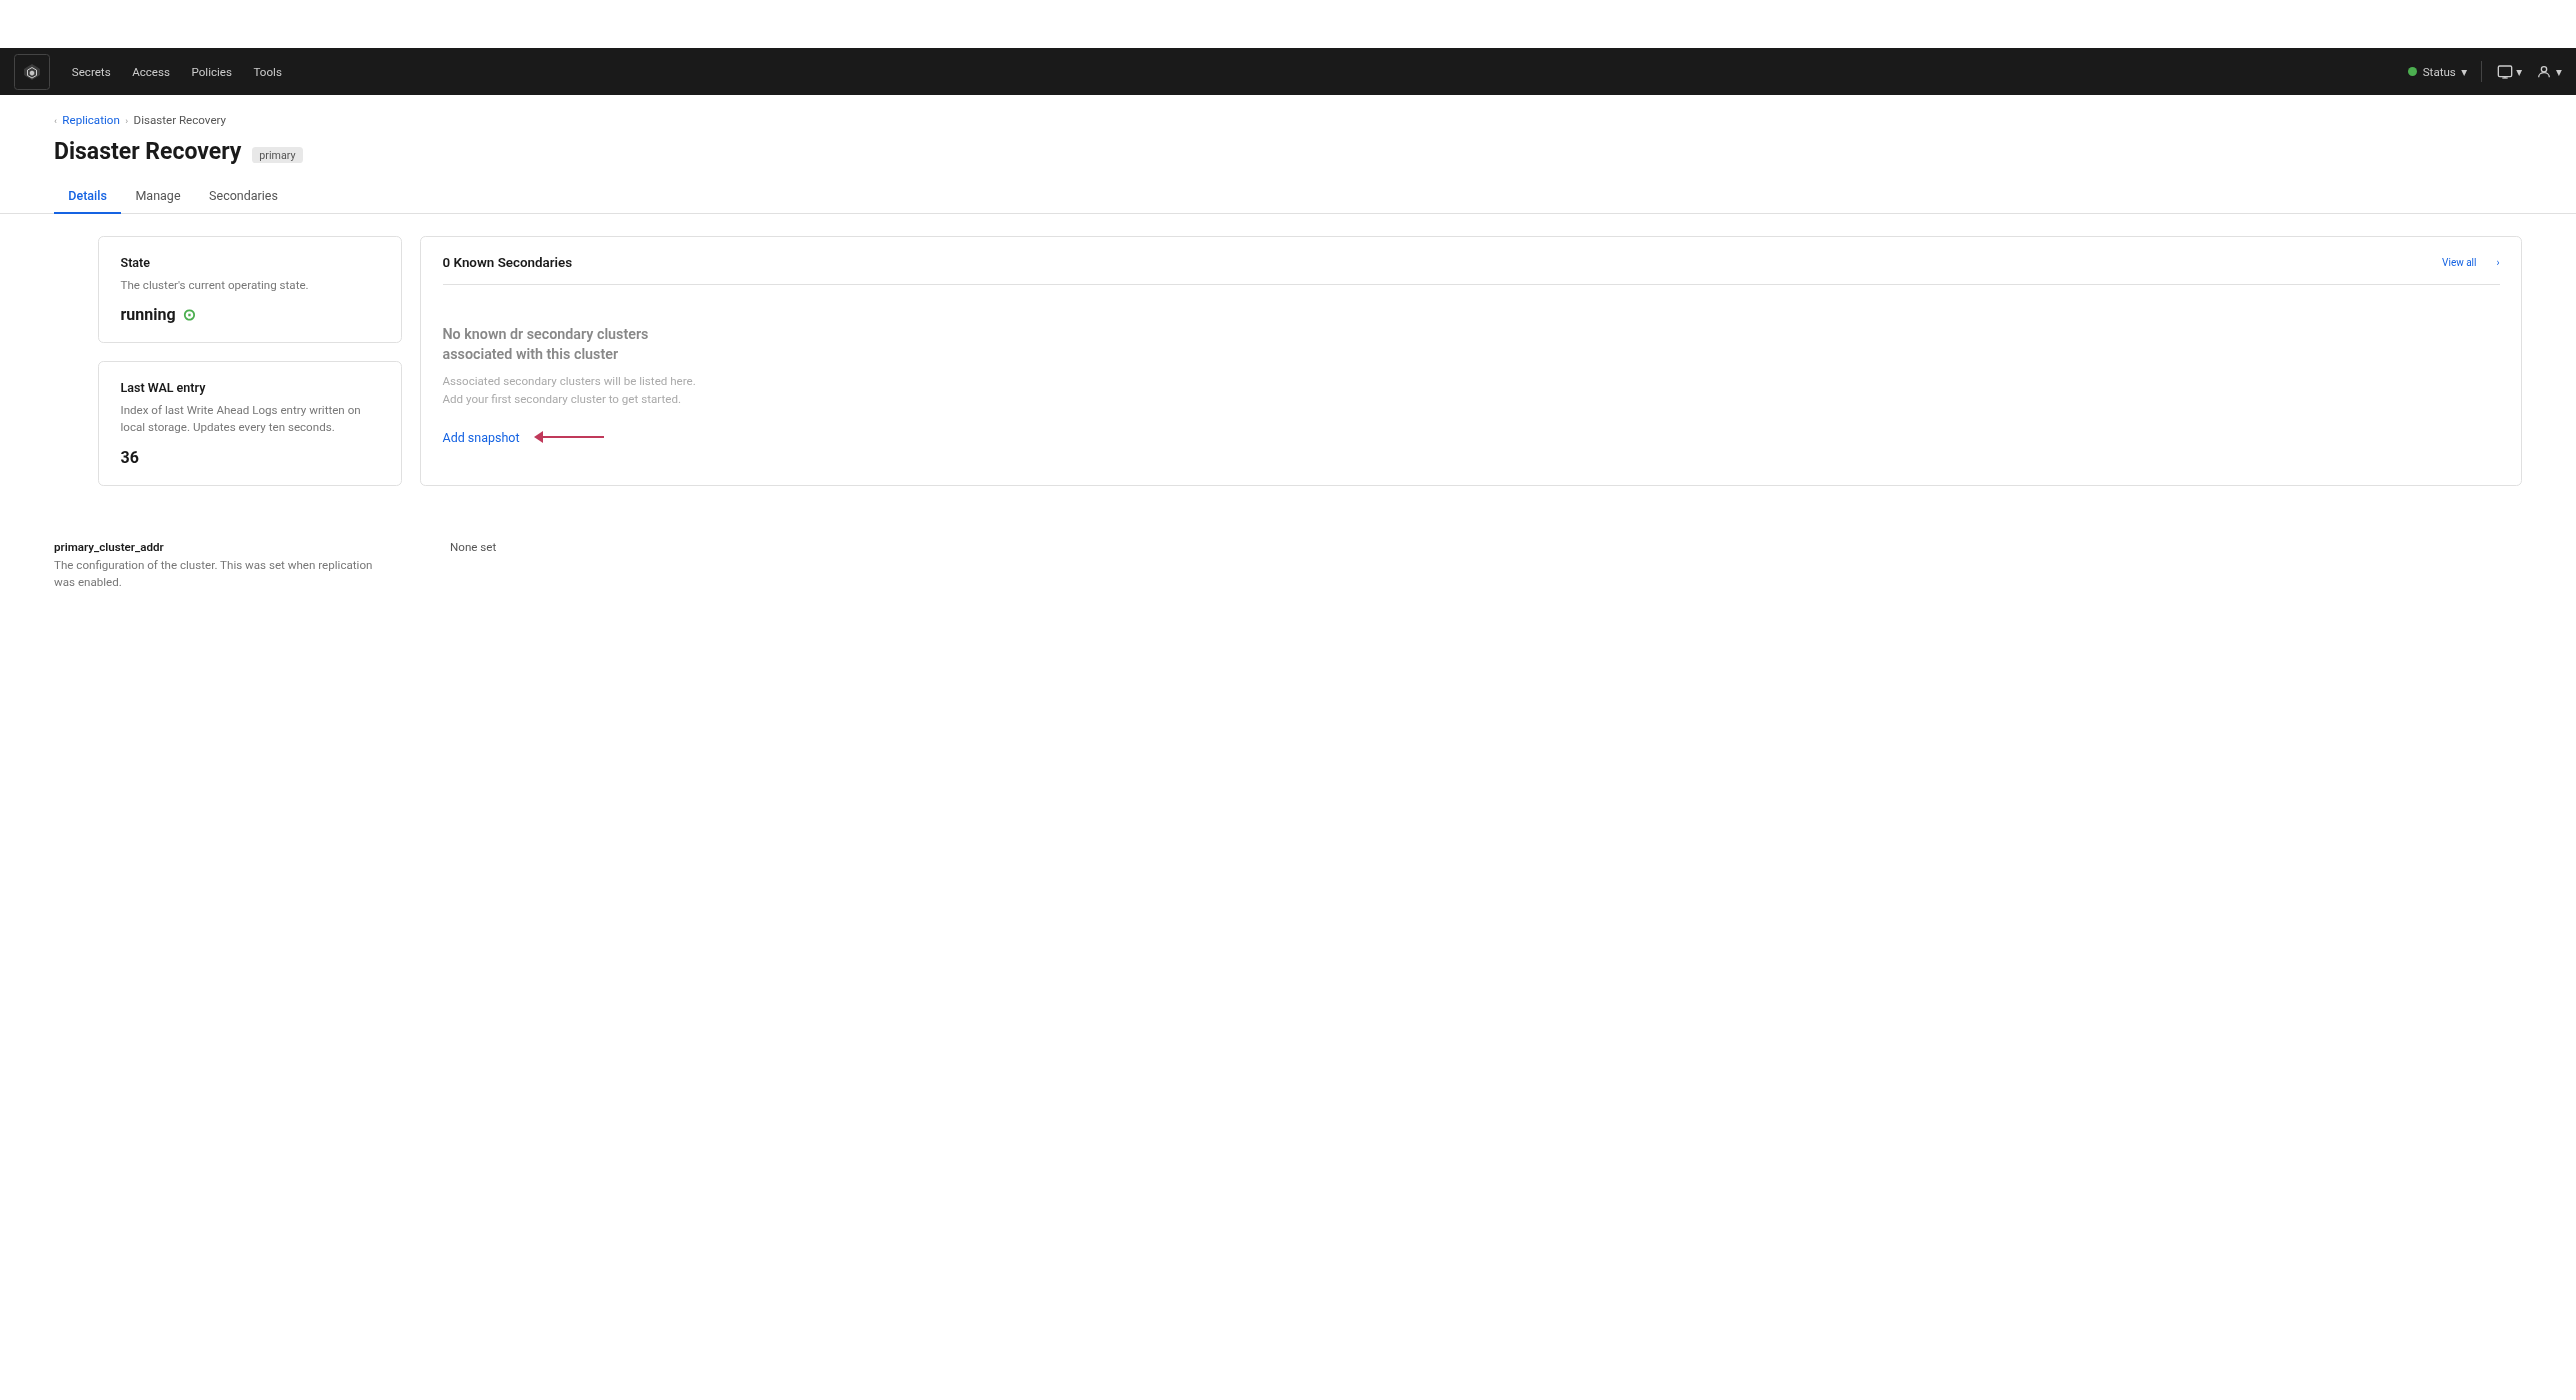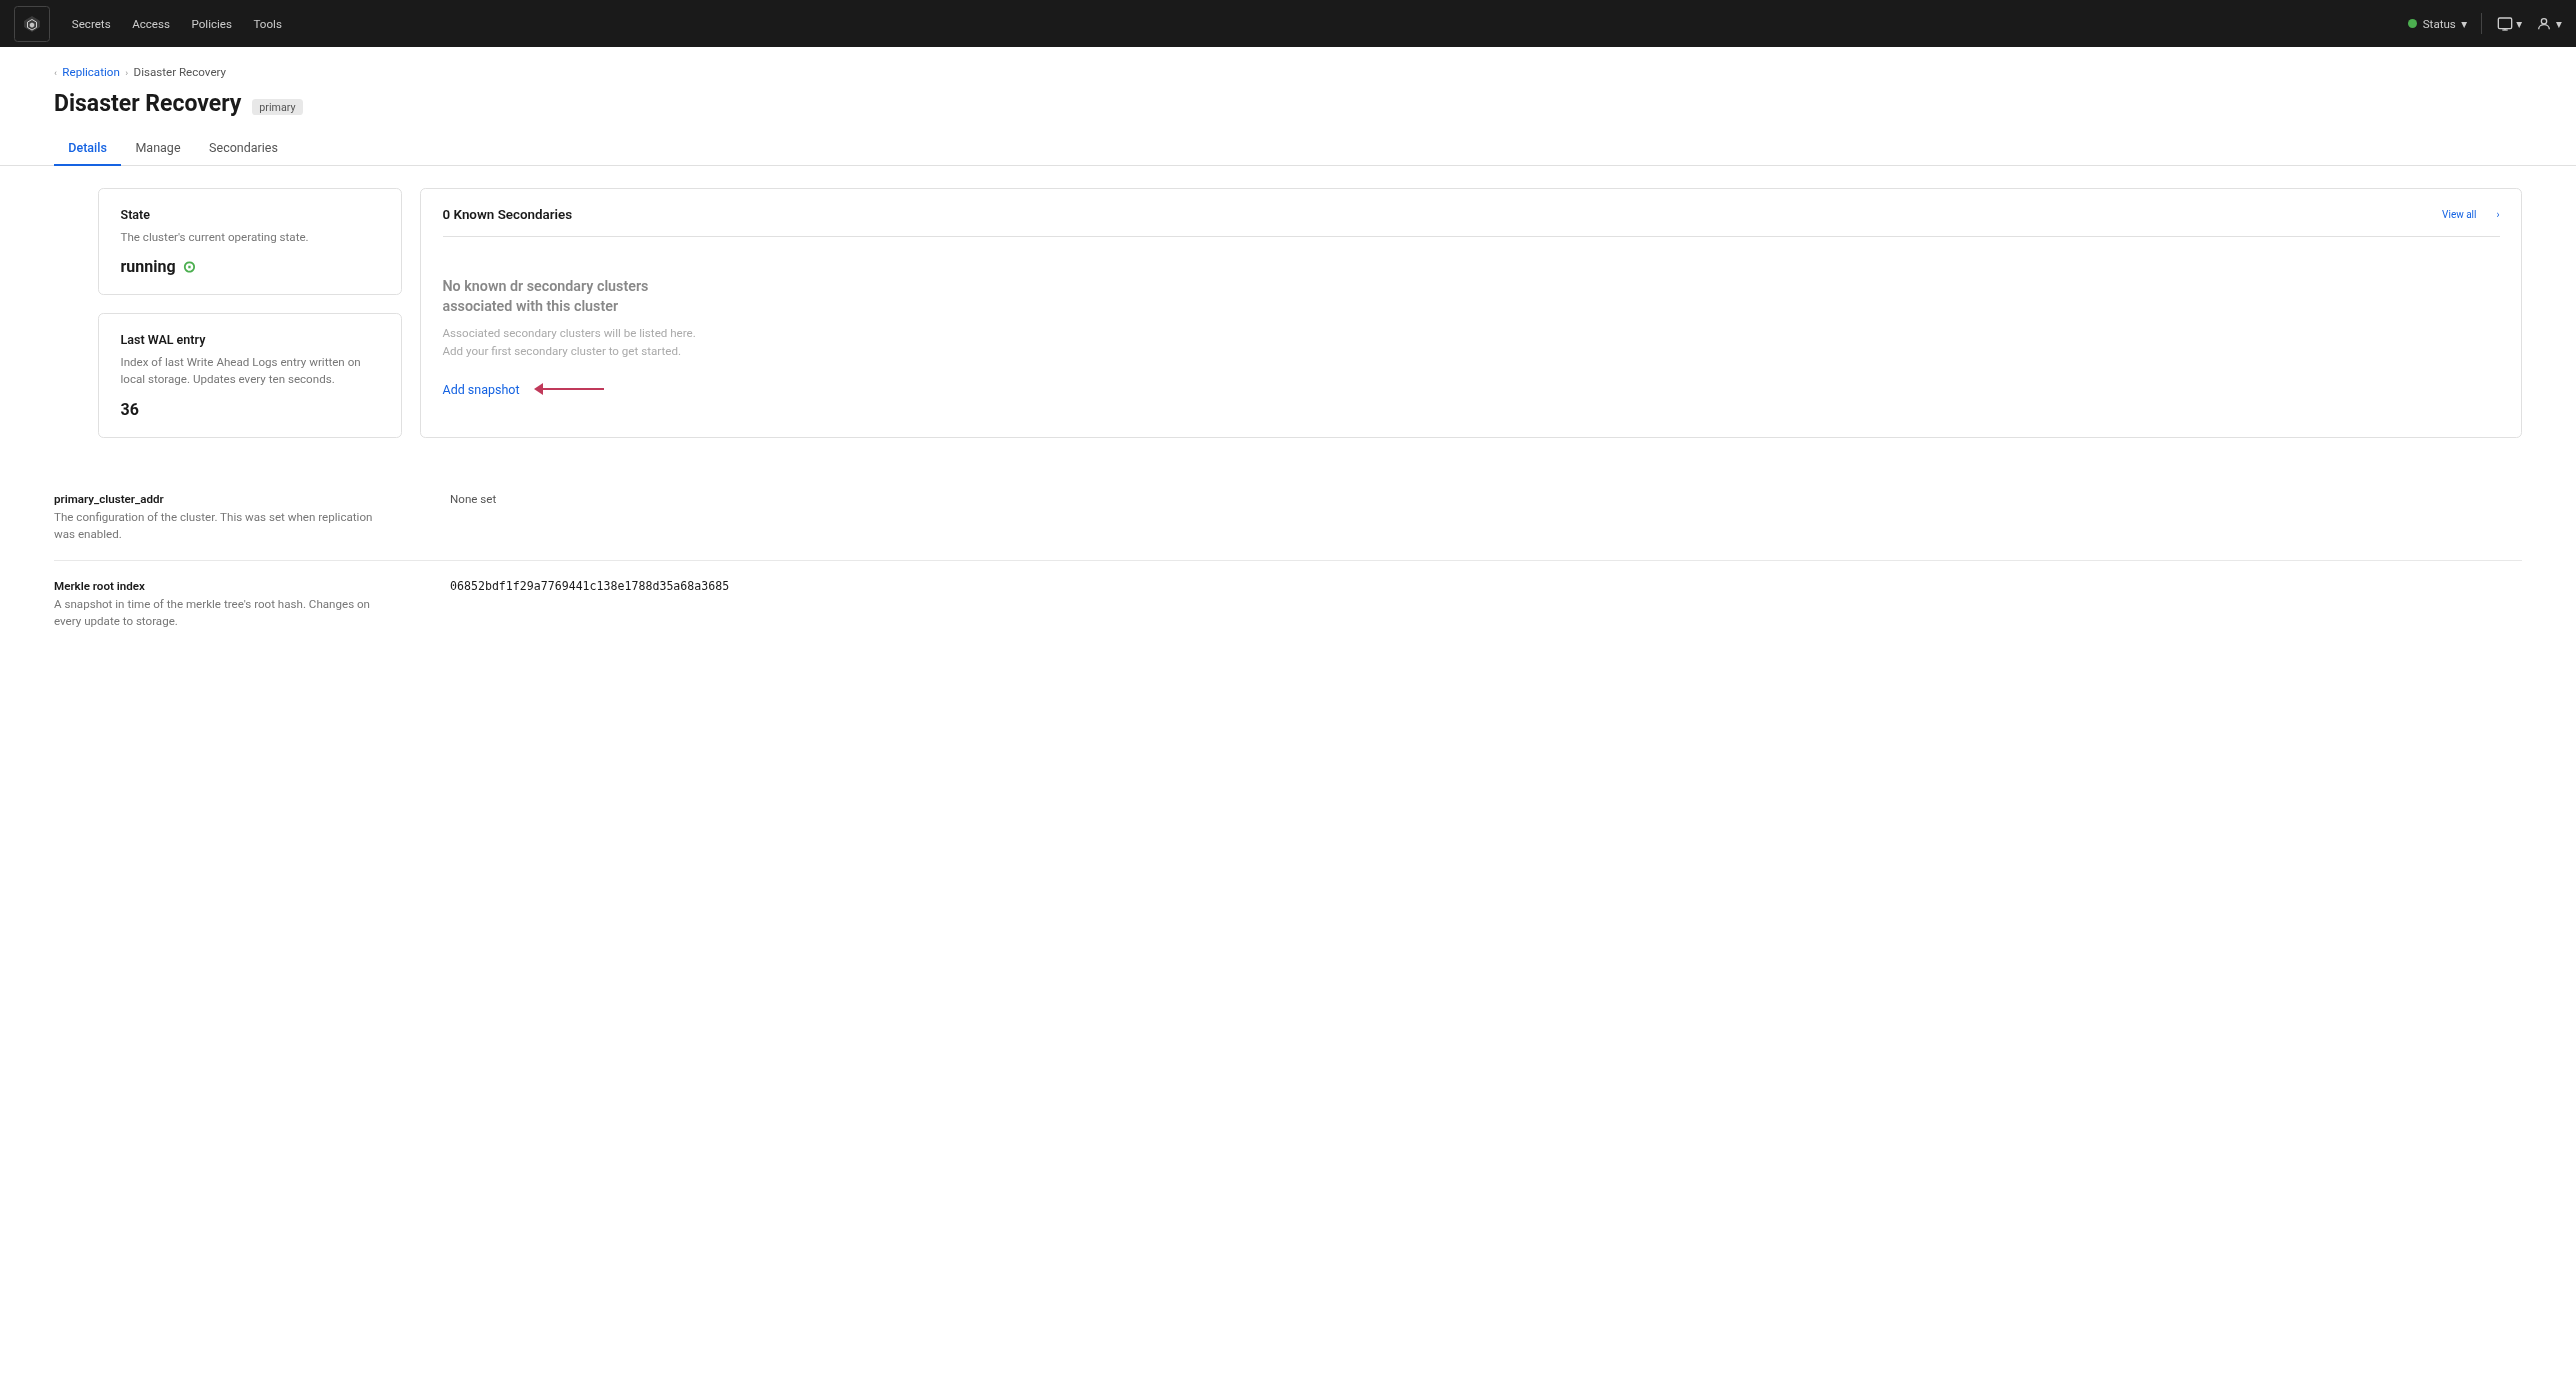--- a/index.html
+++ b/index.html
@@ -6,20 +6,21 @@
     body { font-family: -apple-system, BlinkMacSystemFont, 'Segoe UI', Roboto, sans-serif; background: #fff; color: #1a1a1a; font-size: 12.5px; }
 
     
     .topnav {
       background: #1a1a1a;
       height: 47px;
       display: flex;
       align-items: center;
       padding: 0 14.3px;
       gap: 21.5px;
+      margin-top: 48px;
     }
     .topnav-logo {
       width: 36px; height: 36px;
       background: #1a1a1a;
       border: 0.9px solid #444;
       border-radius: 3.6px;
       display: flex; align-items: center; justify-content: center;
       cursor: pointer;
     }
     .topnav-logo svg { width: 18px; height: 18px; }
@@ -281,22 +282,15 @@
   <div class="details-section">
 
     <div class="detail-row">
       <div class="detail-label-group">
         <div class="detail-label">primary_cluster_addr</div>
         <div class="detail-label-desc">The configuration of the cluster. This was set when replication was enabled.</div>
       </div>
       <div class="detail-value none">None set</div>
     </div>
 
-    <div class="detail-row">
-      <div class="detail-label-group">
-        <div class="detail-label">Merkle root index</div>
-        <div class="detail-label-desc">A snapshot in time of the merkle tree's root hash. Changes on every update to storage.</div>
-      </div>
-      <div class="detail-value">06852bdf1f29a7769441c138e1788d35a68a3685</div>
-    </div>
   </div>
 </div>
 
 
 </body></html>

